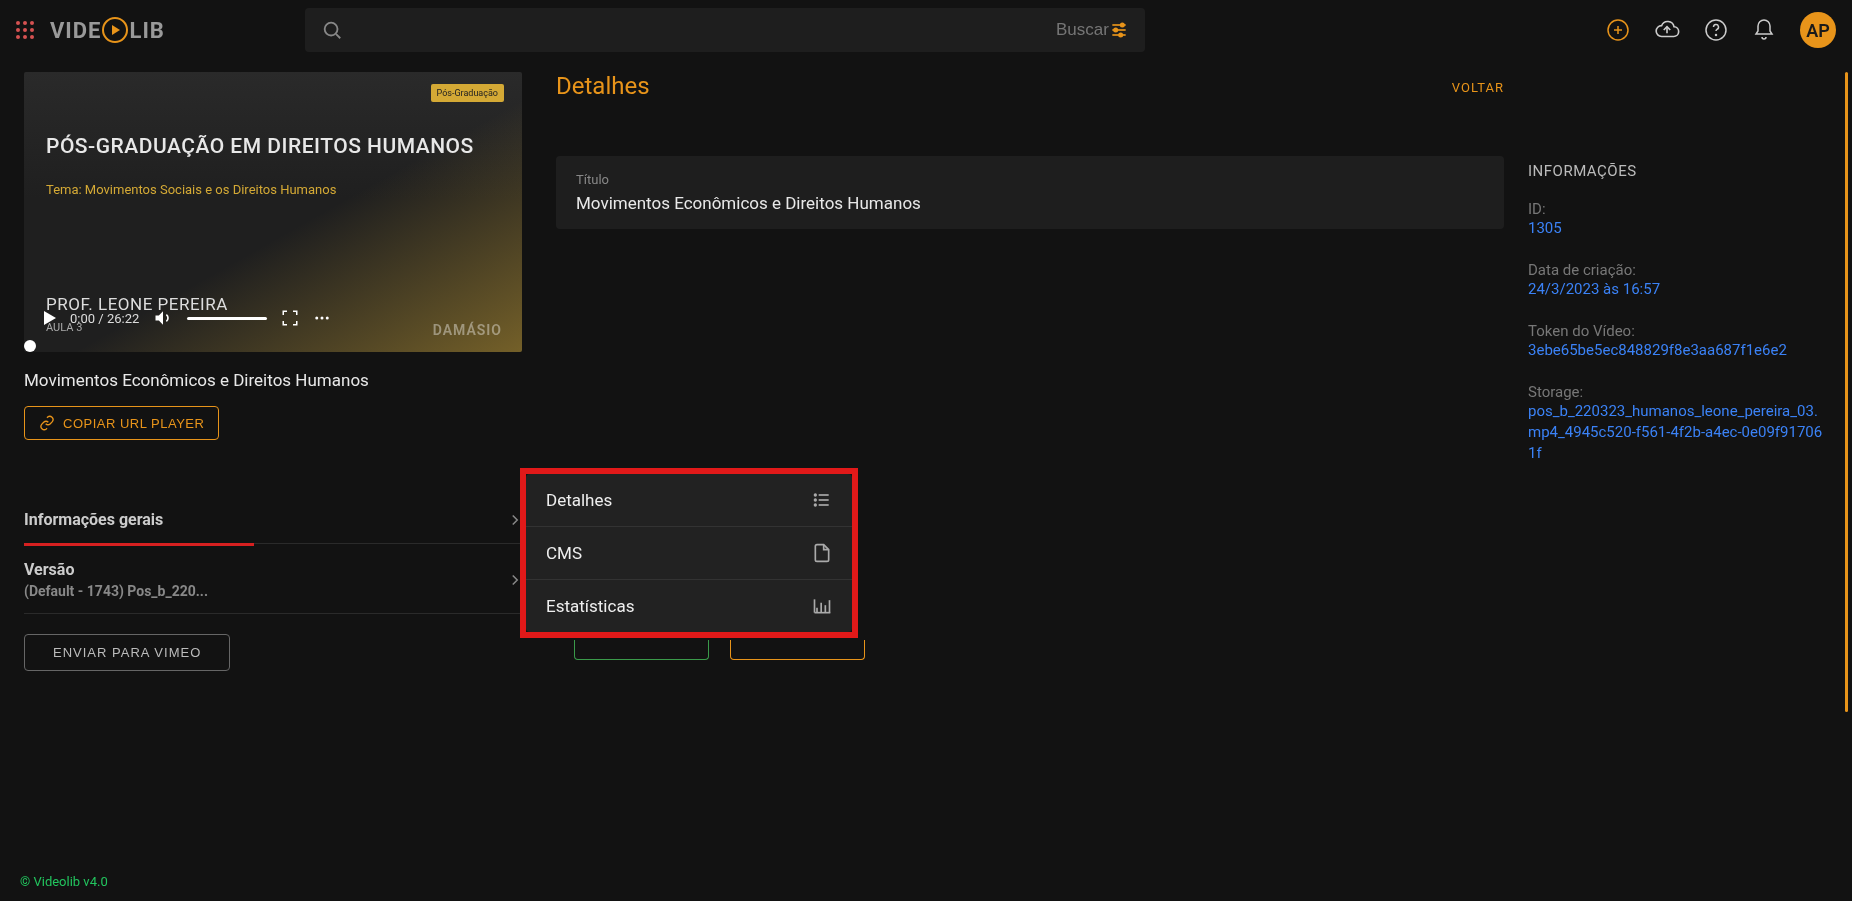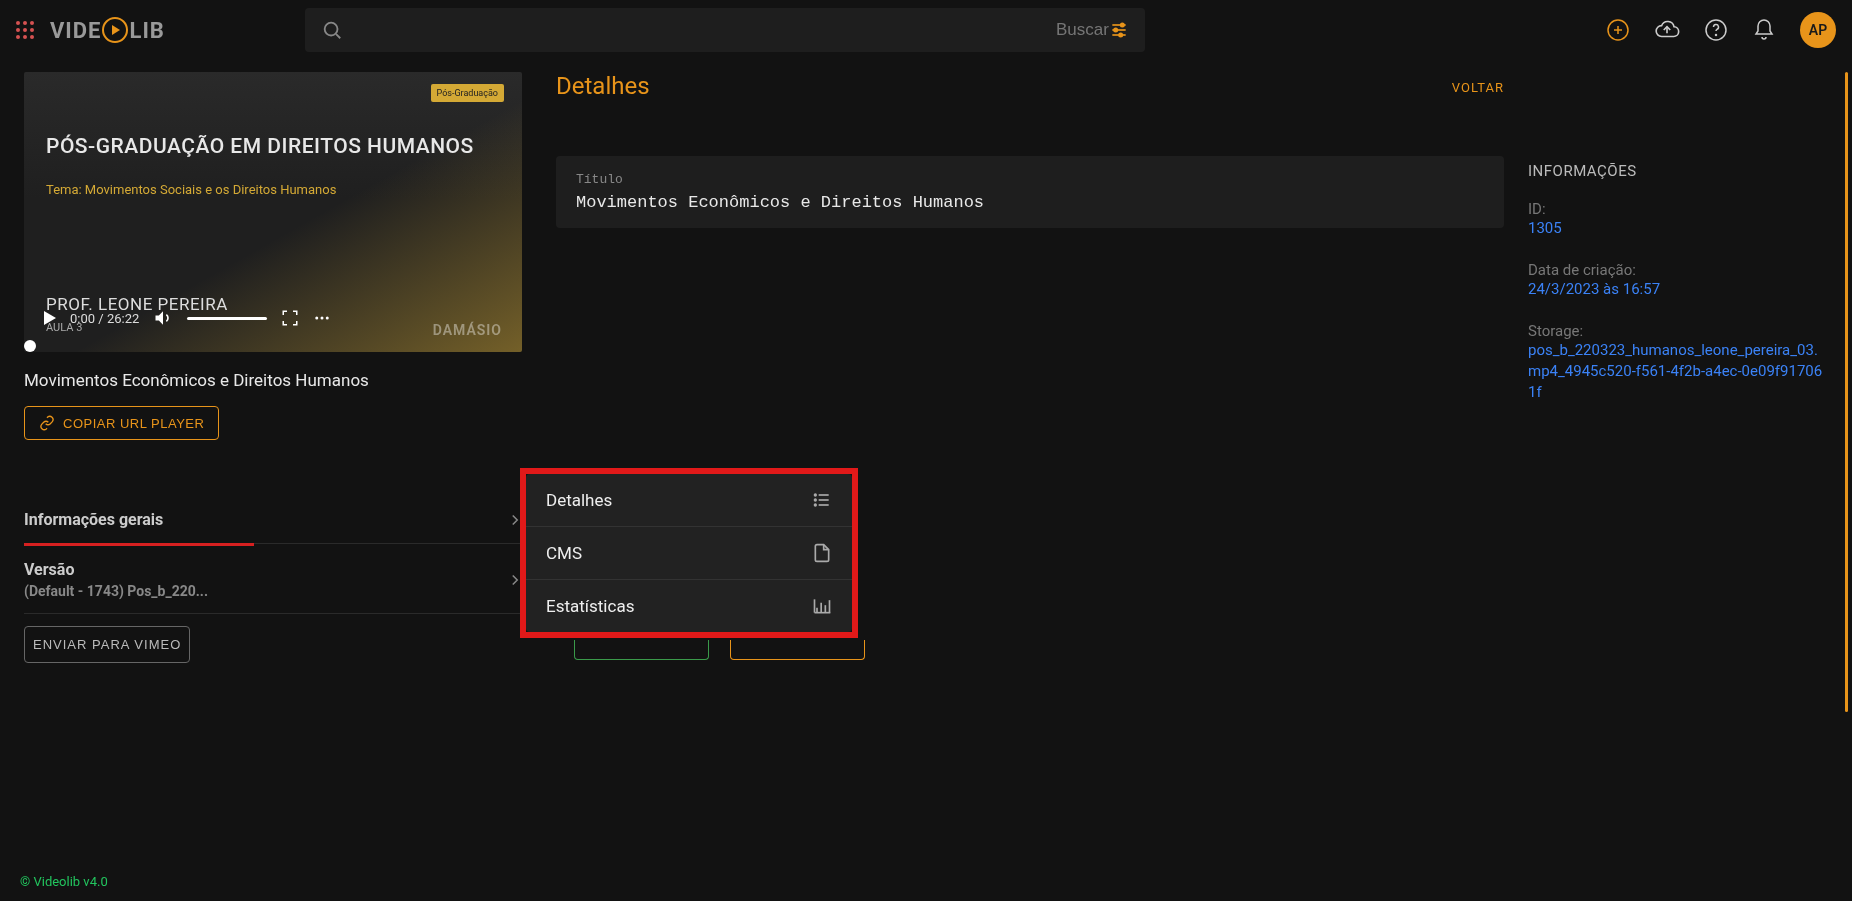--- a/index.html
+++ b/index.html
@@ -100,21 +100,21 @@
 .avatar {
   width: 36px;
   height: 36px;
   border-radius: 50%;
   background: #e8941a;
   display: flex;
   align-items: center;
   justify-content: center;
   color: #1a1a1a;
   font-weight: 600;
-  font-size: 14px;
+  font-size: 18px;
   cursor: pointer;
 }
 
 
 .main-container {
   display: flex;
   padding: 12px 24px 0 24px;
   height: calc(100% - 120px);
   position: relative;
 }
@@ -269,25 +269,25 @@
 }
 .acc-underline {
   height: 3px;
   background: #d62020;
   width: 230px;
   margin-top: -1px;
 }
 .chevron { color: #888; }
 
 .vimeo-btn {
-  margin-top: 12px;
+  margin-top: 20px;
   border: 1px solid #666;
   color: #bbb;
   background: transparent;
-  padding: 10px 8px;
+  padding: 10px 28px;
   font-size: 13px;
   border-radius: 4px;
   cursor: pointer;
   letter-spacing: 1px;
 }
 
 
 .center-col {
   flex: 1;
   padding-left: 32px;
@@ -307,21 +307,20 @@
   color: #e8941a;
   font-size: 13px;
   letter-spacing: 1px;
   cursor: pointer;
 }
 .detail-card {
   background: #1e1e1e;
   border-radius: 4px;
   padding: 16px 20px;
   margin-top: 56px;
-  font-family: Liberation Mono, monospace;
 }
 .field-label {
   color: #888;
   font-size: 13px;
   margin-bottom: 6px;
 }
 .field-value {
   color: #e8e8e8;
   font-size: 17px;
 }
@@ -563,20 +562,24 @@
     <div class="info-heading">INFORMAÇÕES</div>
     <div class="info-block">
       <div class="info-label">ID:</div>
       <div class="info-value">1305</div>
     </div>
     <div class="info-block">
       <div class="info-label">Data de criação:</div>
       <div class="info-value">24/3/2023 às 16:57</div>
     </div>
     <div class="info-block">
+      <div class="info-label">Token do Vídeo:</div>
+      <div class="info-value">3ebe65be5ec848829f8e3aa687f1e6e2</div>
+    </div>
+    <div class="info-block">
       <div class="info-label">Storage:</div>
       <div class="info-value">pos_b_220323_humanos_leone_pereira_03.mp4_4945c520-f561-4f2b-a4ec-0e09f917061f</div>
     </div>
   </div>
 </div>
 
 <div class="hidden-btn-green"></div>
 <div class="hidden-btn-orange"></div>
 
 <div class="context-popup">

